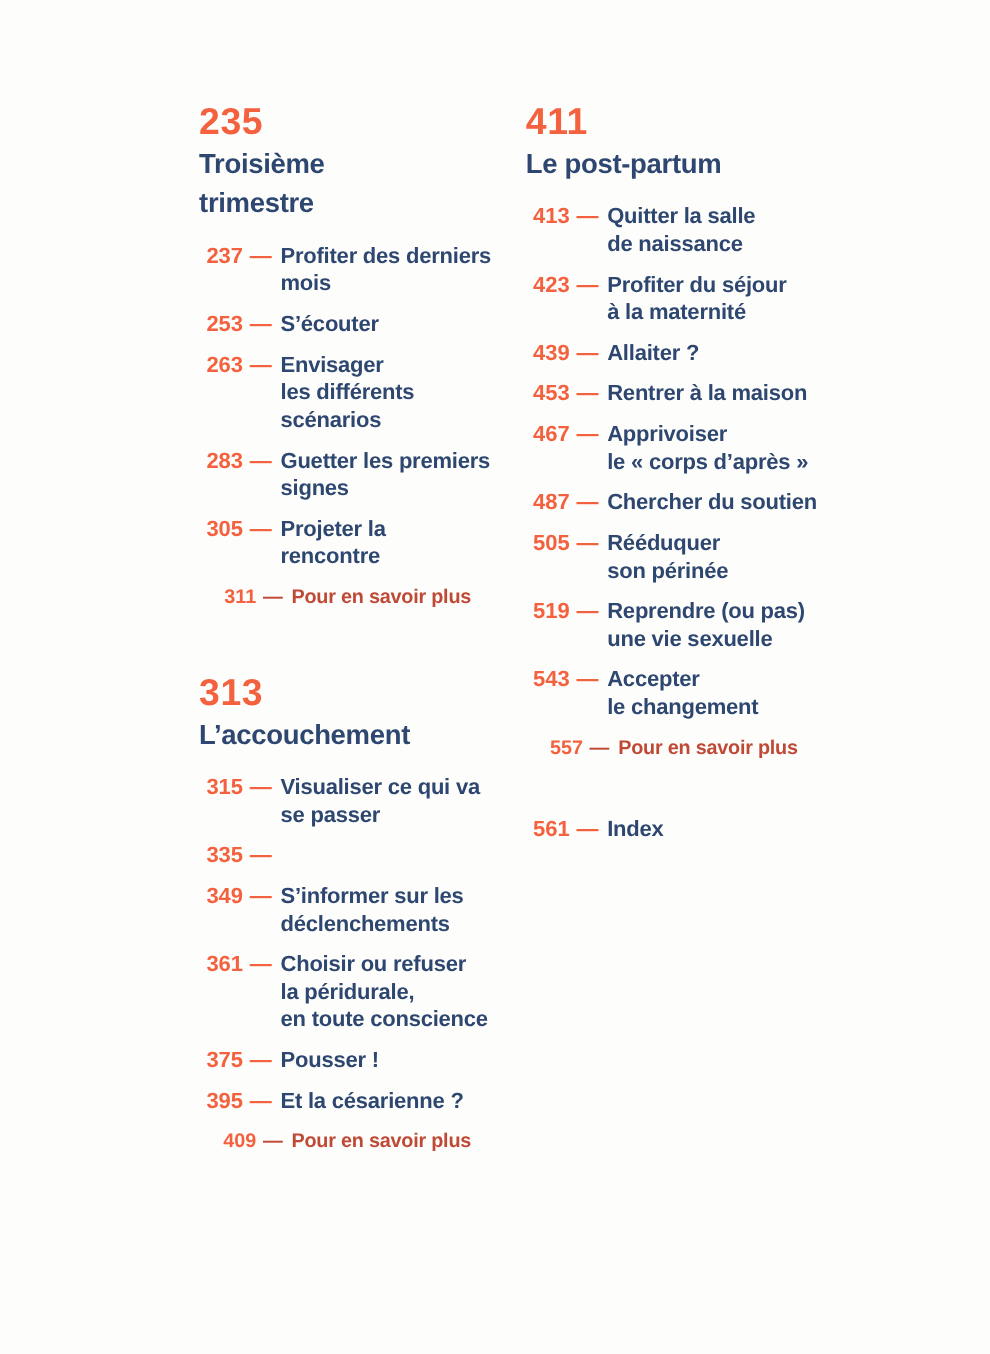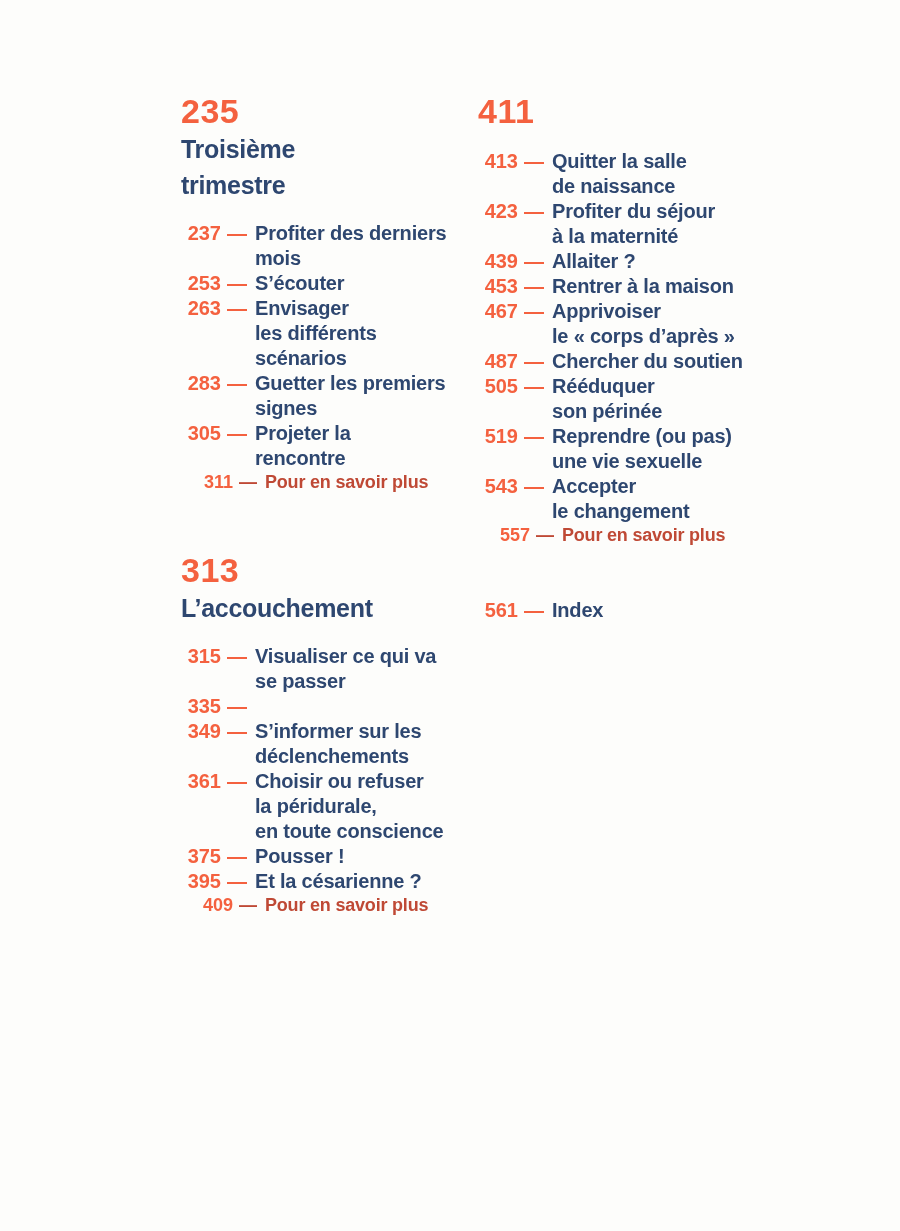--- a/index.html
+++ b/index.html
@@ -45,21 +45,21 @@
     font-weight: 700;
     line-height: 36px;
     color: var(--navy);
     white-space: pre-line;
     letter-spacing: -0.3px;
   }
   .entries {
     margin-top: 18px;
     display: flex;
     flex-direction: column;
-    gap: 0;
+    gap: 12px;
   }
   .entry {
     display: flex;
     align-items: flex-start;
     font-weight: 700;
     font-size: 20px;
     line-height: 25px;
   }
   .entry .num {
     flex: none;
@@ -177,20 +177,21 @@
     <span class="num">409</span>
     <span class="dash">—</span>
     <span class="label">Pour en savoir plus</span>
   </div>
         </div>
   </section>
     </div>
   <div class="col col-right">
       <section class="toc-section">
     <div class="sec-number">411</div>
+    <h2 class="sec-title">Le post-partum</h2>
     <div class="entries">
           <div class="entry normal">
     <span class="num">413</span>
     <span class="dash">—</span>
     <span class="label">Quitter la salle
 de naissance</span>
   </div>
           <div class="entry normal">
     <span class="num">423</span>
     <span class="dash">—</span>

